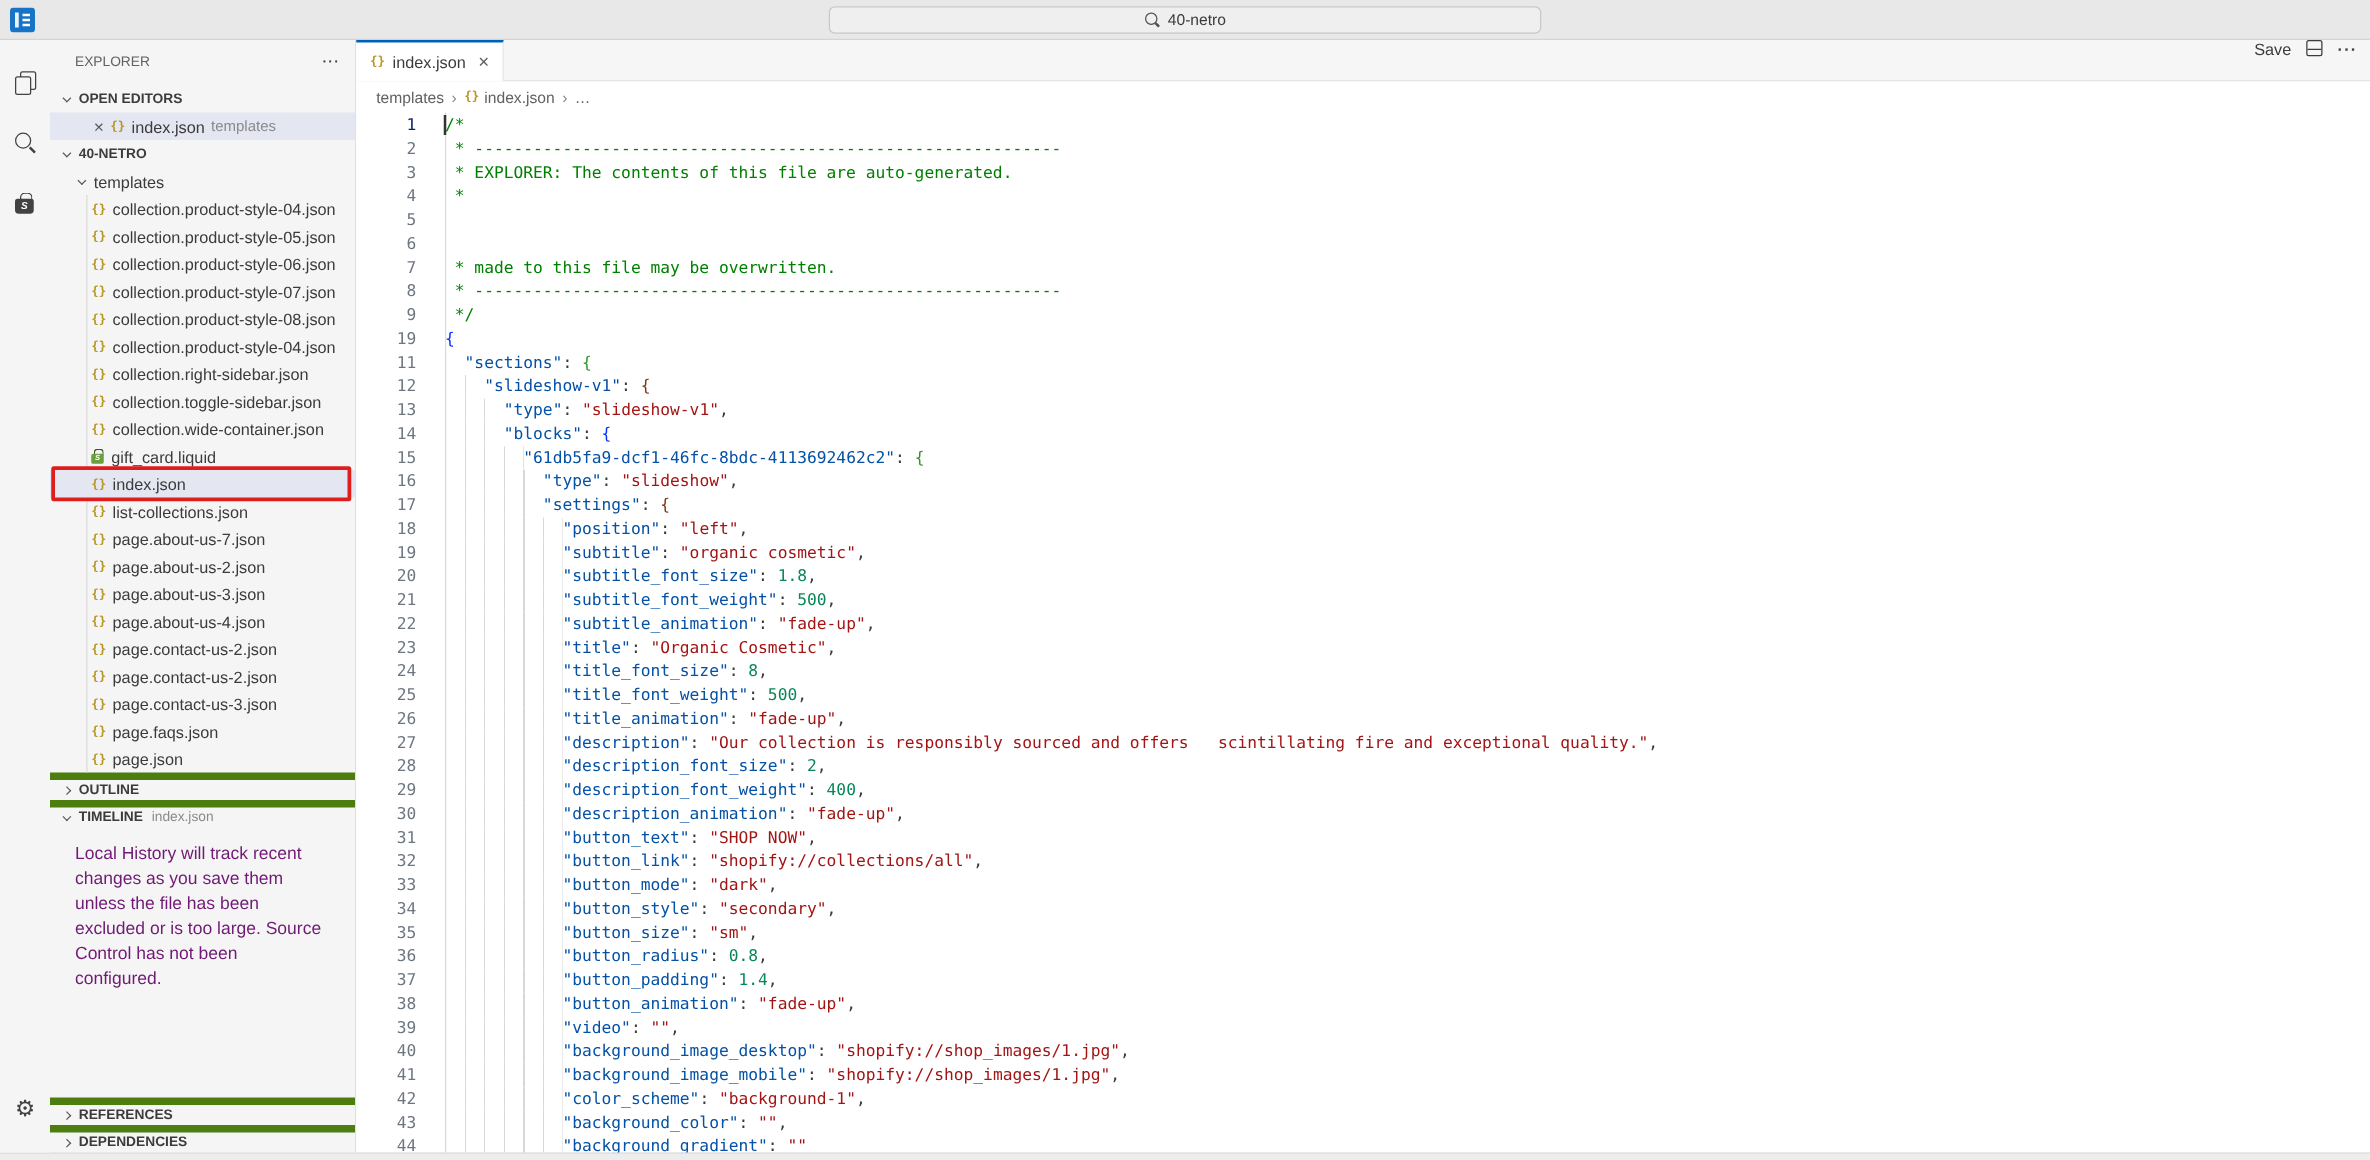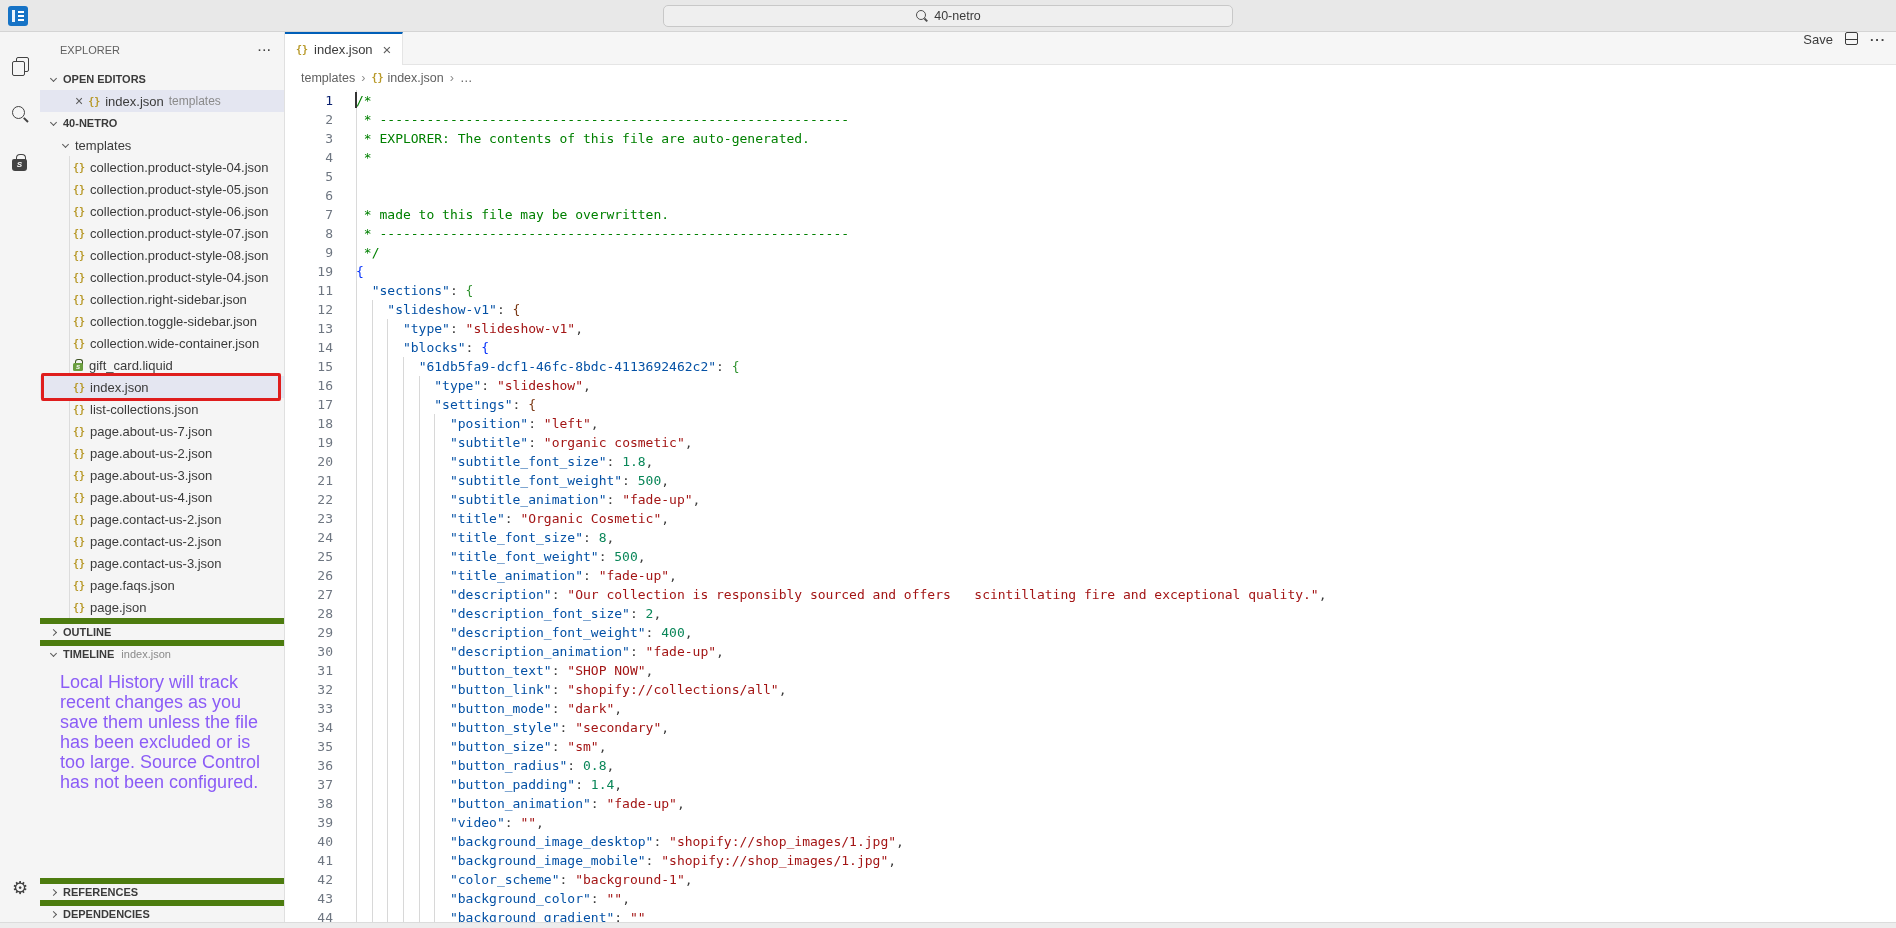--- a/index.html
+++ b/index.html
@@ -52,21 +52,21 @@
   .folder-row{height:22px;flex:0 0 auto;display:flex;align-items:center;padding-left:20px;cursor:pointer}
   .file-list{flex:0 0 auto;position:relative}
   .file-list::before{content:"";position:absolute;left:29px;top:0;bottom:0;width:1px;background:#dcdcdc}
   .tree-row{height:22px;display:flex;align-items:center;padding-left:33px;gap:5px;position:relative;cursor:pointer;white-space:nowrap}
   .tree-row.selected{background:#e4e6f1}
   .red-box{position:absolute;left:1px;right:3px;top:-3px;bottom:-3px;border:3px solid #df1d1d;border-radius:2px;pointer-events:none;z-index:3}
   .ico-liquid{position:relative;width:11px;height:12px;flex:0 0 auto}
   .ico-liquid::before{content:"";position:absolute;top:0;left:2px;width:6px;height:5px;border:1.2px solid #3d5222;border-bottom:none;border-radius:3px 3px 0 0}
   .ico-liquid .lq-body{position:absolute;bottom:0;left:0;width:10px;height:8px;background:#6a9e3f;border-radius:1.5px;display:flex;align-items:center;justify-content:center}
   .ico-liquid .lq-body span{color:#fff;font-size:6px;font-weight:bold;font-style:italic;line-height:1}
-  .timeline-body{flex:1 1 auto;color:#8b5cf6;font-size:18px;line-height:20px;padding:10px 22px 0 20px;overflow:hidden}
+  .timeline-body{flex:1 1 auto;color:#701a75;font-size:14px;line-height:20px;padding:10px 22px 0 20px;overflow:hidden}
 
   
   .editor{flex:1 1 auto;display:flex;flex-direction:column;min-width:0;background:#fff}
   .tabbar{height:33px;flex:0 0 auto;background:#f6f6f6;border-bottom:1px solid #e5e5e5;display:flex;align-items:stretch;position:relative}
   .tab{display:flex;align-items:center;gap:6px;padding:0 11px;background:#fff;border-right:1px solid #e5e5e5;border-top:2px solid #005fb8;cursor:pointer;margin-bottom:-1px}
   .tab-label{color:#3b3b3b}
   .tab-close{color:#5f5f5f;font-size:15px;line-height:1;margin-left:4px;cursor:pointer}
   .tab-actions{position:absolute;right:10px;top:0;height:33px;display:flex;align-items:flex-start;gap:12px}
   .save-label{font-size:13px;color:#3b3b3b;cursor:pointer}
   .ic-split{width:13px;height:13px;border:1.3px solid #3b3b3b;border-radius:2px;position:relative;cursor:pointer}

